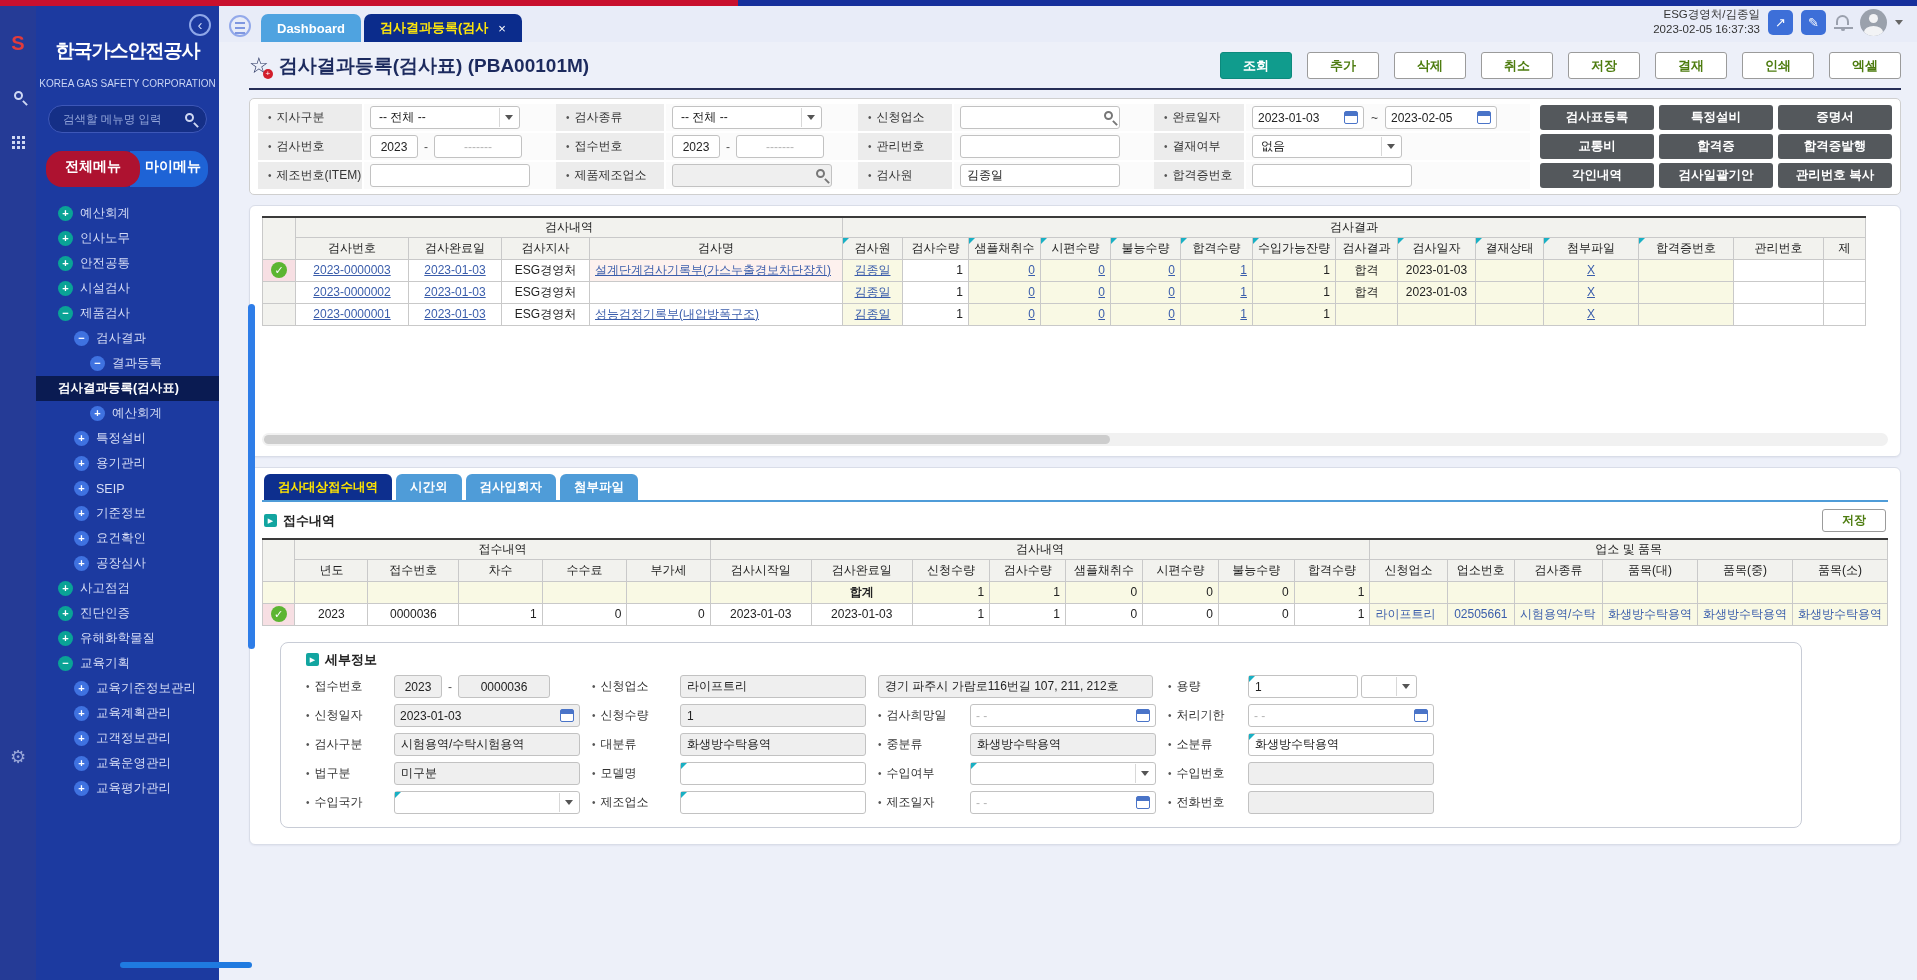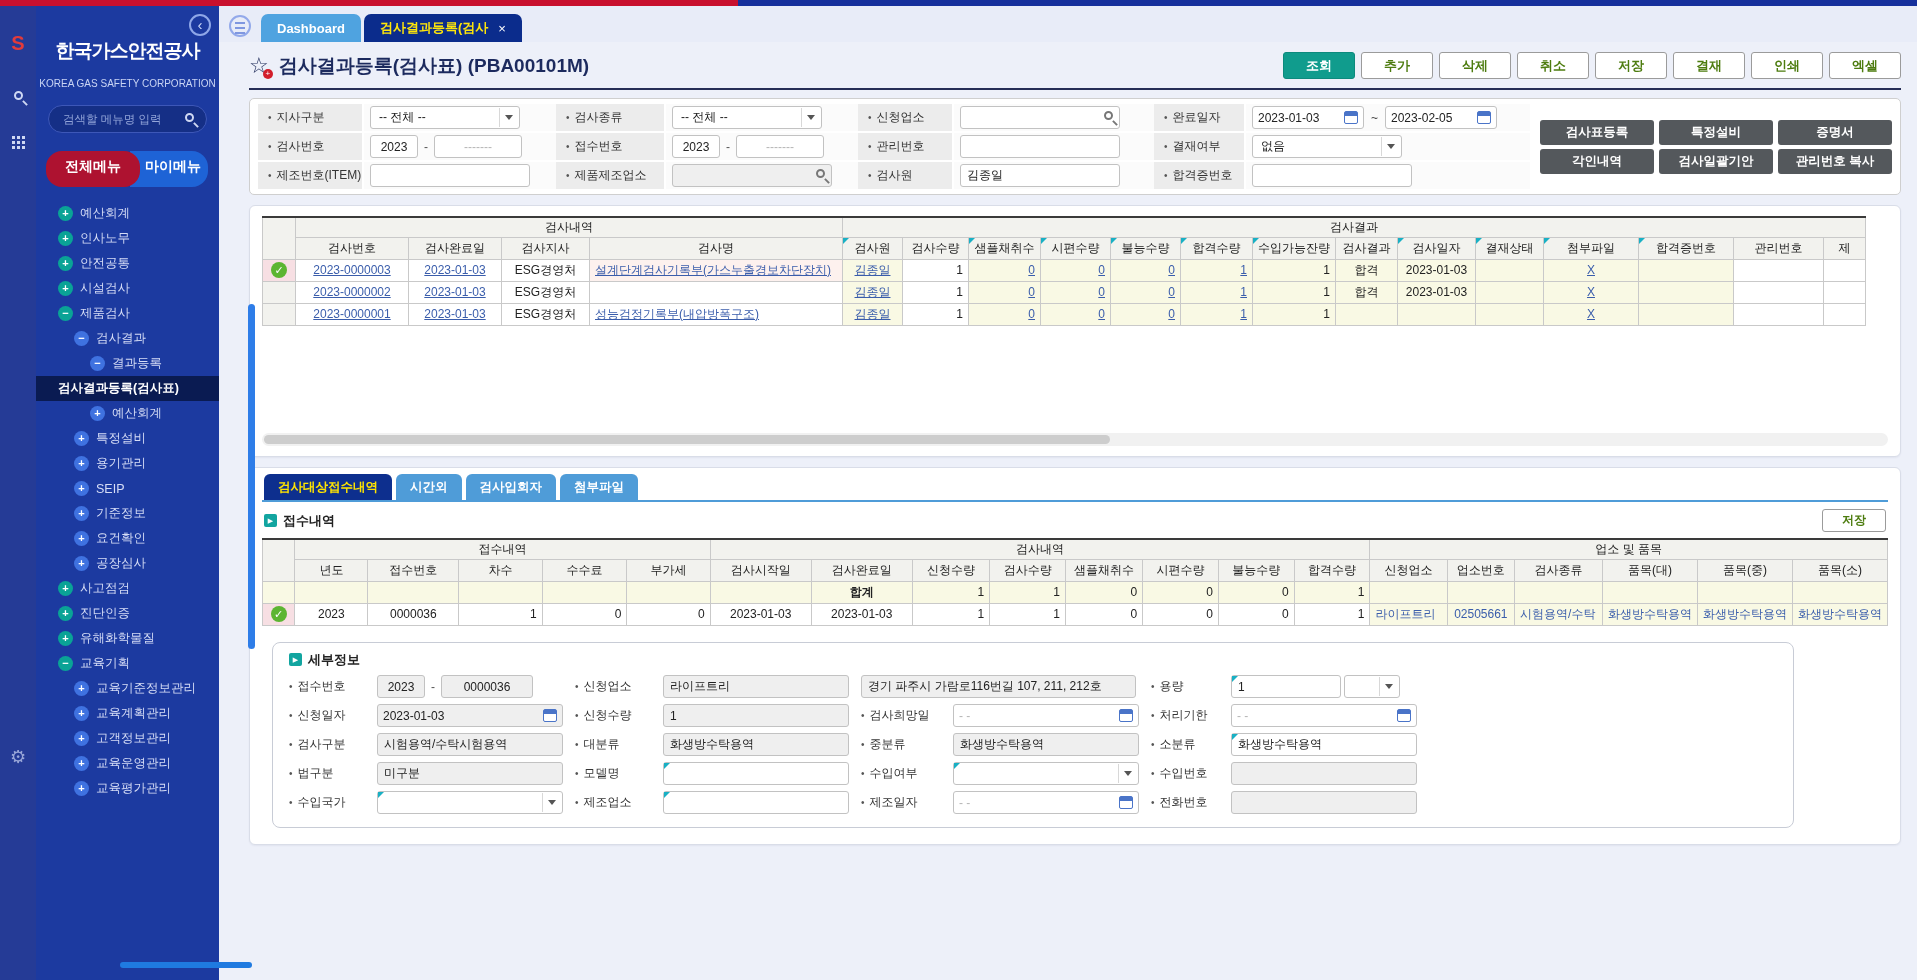--- a/index.html
+++ b/index.html
@@ -66,21 +66,21 @@
   .av-body{position:absolute;left:4px;top:17px;width:19px;height:12px;border-radius:50% 50% 0 0;background:#f2f3f5}
   .tri-down{width:0;height:0;border-left:4px solid transparent;border-right:4px solid transparent;border-top:5px solid #666;cursor:pointer}
 
   
   .content{flex:1;position:relative;padding:6px 16px 0 30px;overflow:hidden}
   .vscroll-blue{position:absolute;left:29px;top:262px;width:7px;height:345px;background:#2e7de8;border-radius:4px;z-index:5;cursor:pointer}
   .title-row{display:flex;align-items:center;gap:8px;padding:4px 0 9px;border-bottom:2px solid #262e57}
   .star{font-size:22px;color:#24305e;position:relative;line-height:1;cursor:pointer}
   .star-badge{position:absolute;right:-4px;bottom:-2px;width:10px;height:10px;background:#d21e2b;color:#fff;border-radius:50%;font-size:8px;line-height:10px;text-align:center;font-style:normal}
   h1{font-size:19px;color:#1c2a5e;margin:0 0 0 2px;font-weight:bold}
-  .hdr-buttons{margin-left:auto;display:flex;gap:6px}
+  .hdr-buttons{margin-left:auto;display:flex;gap:15px}
   .hbtn{min-width:72px;height:27px;background:#fff;border:1px solid #9b9b9b;border-radius:3px;font-weight:bold;font-size:13px;color:#4d7c0f;cursor:pointer;font-family:inherit}
   .hbtn.primary{background:#109c8d;border-color:#0c8a7d;color:#fff}
   .save2{min-width:64px;height:23px;font-size:12px}
 
   
   .filter-panel{margin-top:8px;background:#fff;border:1px solid #cfcfcf;border-radius:5px;padding:5px 8px;display:flex;gap:10px}
   .filter-grid{display:grid;grid-template-columns:106px 192px 110px 192px 96px 200px 92px 1fr;grid-auto-rows:27px;row-gap:2px;flex:1}
   .flabel{background:#ececec;display:flex;align-items:center;padding-left:10px;gap:5px;color:#333;border-right:2px solid #fff}
   .bdot{color:#555;font-size:10px}
   .fcell{background:#fbfbfb;display:flex;align-items:center;padding-left:6px;gap:4px}
@@ -136,21 +136,21 @@
   
   .bottom-panel{padding:0 12px 16px}
   .btabs{display:flex;gap:4px;padding:6px 0 0 2px;border-bottom:2px solid #4f9cd8}
   .btab{height:26px;display:flex;align-items:center;padding:0 14px;background:#4f9cd8;color:#fff;font-weight:bold;font-size:12.5px;border-radius:6px 6px 0 0;cursor:pointer}
   .btab.act{background:#0d2f8e;color:#ffe400}
   .sec-row{display:flex;align-items:center;gap:6px;padding:7px 2px 6px}
   .sec-ic{width:13px;height:13px;background:#12a5a0;color:#fff;font-size:7px;line-height:13px;text-align:center;border-radius:2px;flex-shrink:0}
   .sec-title{font-weight:bold;font-size:13px;color:#222}
   .sec-row .save2{margin-left:auto}
   .grid-wrap2{overflow:hidden}
-  .detail-box{margin:16px 10px 0;border:1px solid #c8ccd6;border-radius:8px;padding:8px 16px 12px;width:1522px}
+  .detail-box{margin:16px 18px 0;border:1px solid #c8ccd6;border-radius:8px;padding:8px 25px 12px;width:1522px}
   .detail-grid{display:grid;grid-template-columns:88px 198px 88px 198px 92px 198px 80px 1fr;grid-auto-rows:24px;row-gap:5px;margin-top:6px}
   .dlabel{display:flex;align-items:center;gap:5px;color:#333}
   .dfield{display:flex;align-items:center}
   .span2{grid-column:span 2}
   .dfield .inpbox{width:186px}
   .dfield .inpbox.sm{width:48px}
   .dfield .inpbox.md{width:92px}
   .dfield .inpbox.wide{width:275px}
   .dfield .inpbox.md2{width:110px}
   .dfield .selbox{width:186px}
@@ -298,20 +298,37 @@
         </div>
       <div class="mdi-tabs">
           <div class="mtab2">
             <span class="tlbl">Dashboard</span>
           </div>
           <div class="mtab2 act">
             <span class="tlbl">검사결과등록(검사</span>
             <span class="tclose">×</span>
           </div>
         </div>
+      <div class="userbox">
+        <div class="user-meta">
+          <div>ESG경영처/김종일</div>
+          <div>2023-02-05 16:37:33</div>
+        </div>
+        <div class="ic-btn">↗</div>
+        <div class="ic-btn">✎</div>
+        <div class="bell">
+            <span class="bell-body"></span>
+            <span class="bell-dot"></span>
+          </div>
+        <div class="avatar">
+            <span class="av-head"></span>
+            <span class="av-body"></span>
+          </div>
+        <span class="tri-down"></span>
+      </div>
     </div>
 
     <div class="content">
       <div class="vscroll-blue"></div>
 
       <div class="title-row">
         <span class="star">☆<i class="star-badge">+</i></span>
         <h1>검사결과등록(검사표) (PBA00101M)</h1>
         <div class="hdr-buttons">
             <button class="hbtn primary">조회</button>
@@ -459,20 +476,25 @@
               <div class="inpbox ">
                 <span class="inpval"></span>
               </div>
             </div>
           </div>
         <div class="side-btns">
             <div class="sbrow">
               <button class="dkbtn">검사표등록</button>
               <button class="dkbtn">특정설비</button>
               <button class="dkbtn">증명서</button>
+            </div>
+            <div class="sbrow">
+              <button class="dkbtn">교통비</button>
+              <button class="dkbtn">합격증</button>
+              <button class="dkbtn">합격증발행</button>
             </div>
             <div class="sbrow">
               <button class="dkbtn">각인내역</button>
               <button class="dkbtn">검사일괄기안</button>
               <button class="dkbtn">관리번호 복사</button>
             </div>
           </div>
       </div>
 
       <div class="panel grid-panel">

